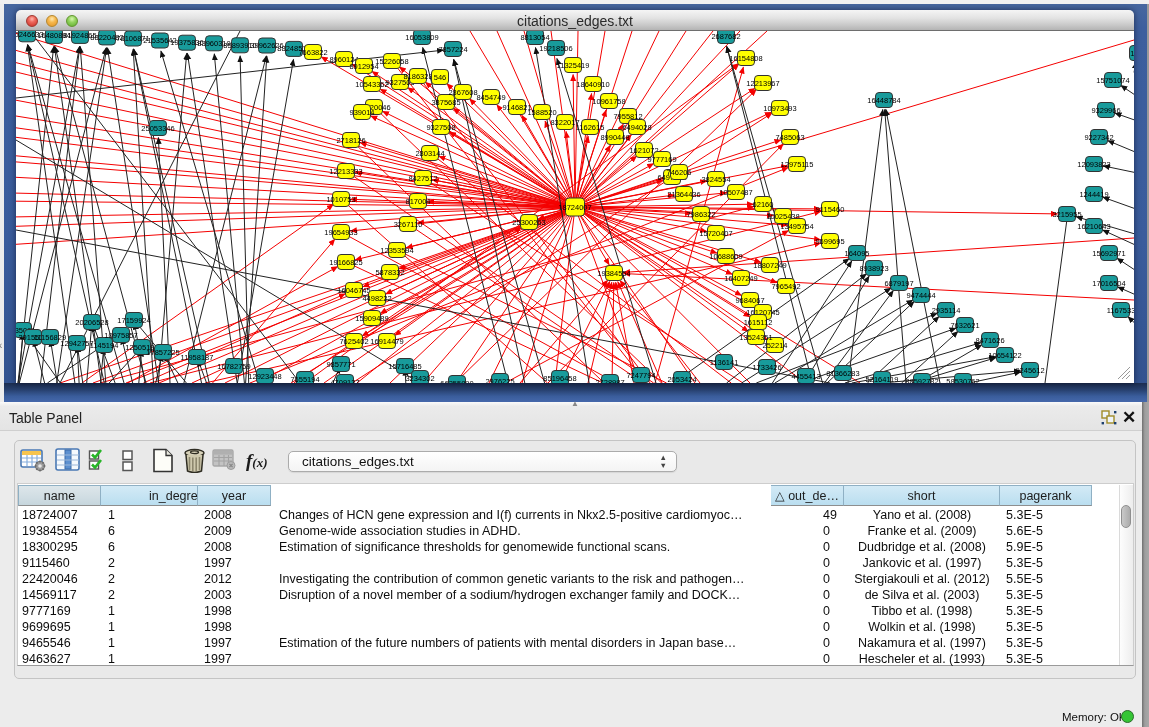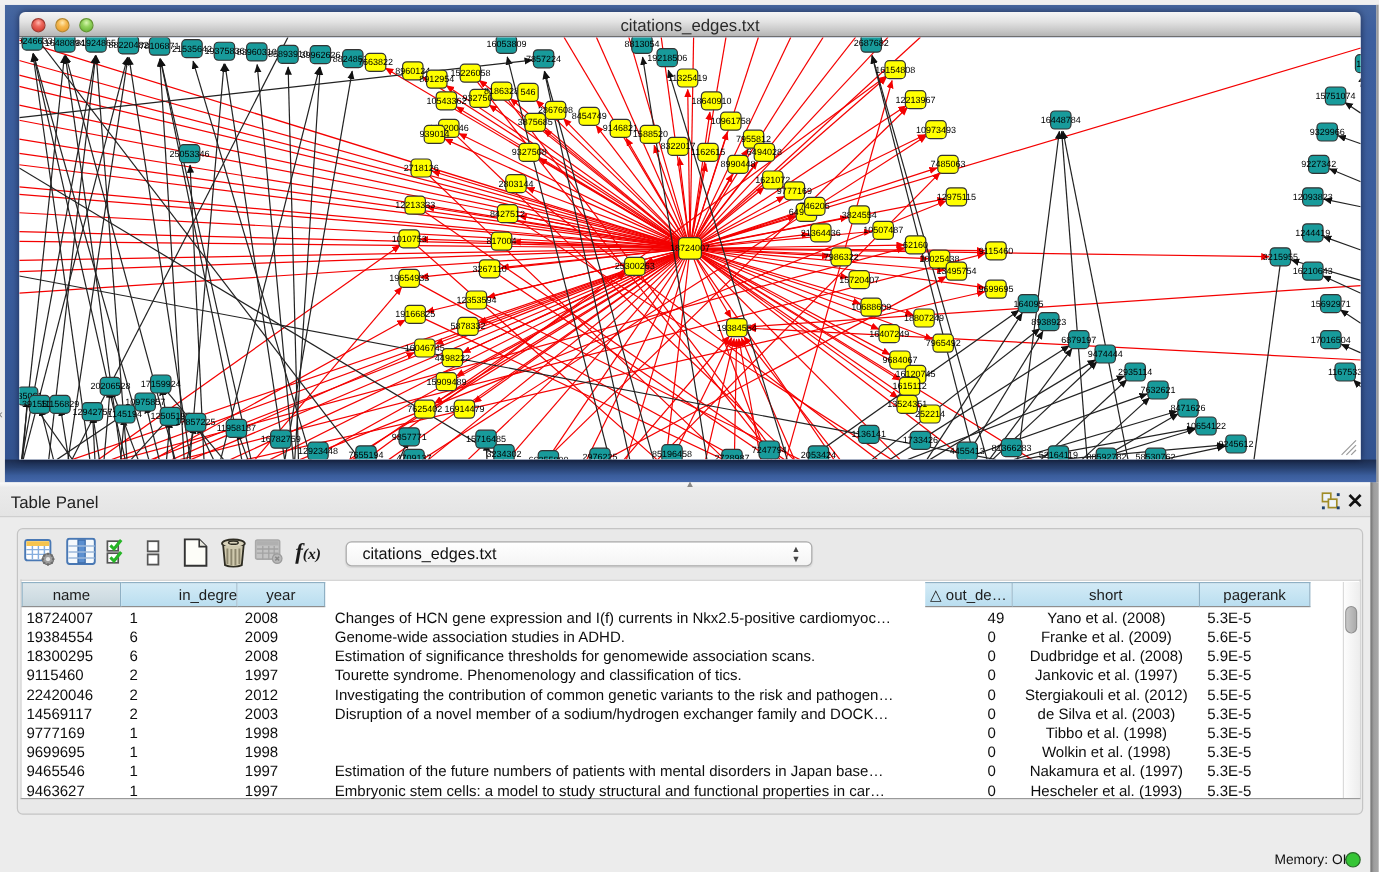--- a/index.html
+++ b/index.html
@@ -1008,30 +1008,29 @@
       <span class="c2">2009</span>
       <span class="c3">Genome-wide association studies in ADHD.</span>
       <span class="c4">0</span>
       <span class="c5">Franke et al. (2009)</span>
       <span class="c6">5.6E-5</span>
     </div>
 <div class="trow" style="top:539px">
       <span class="c0">18300295</span>
       <span class="c1">6</span>
       <span class="c2">2008</span>
-      <span class="c3">Estimation of significance thresholds for genomewide association scans.</span>
+      <span class="c3">Estimation of significance thresholds for genomewide functional scans.</span>
       <span class="c4">0</span>
       <span class="c5">Dudbridge et al. (2008)</span>
       <span class="c6">5.9E-5</span>
     </div>
 <div class="trow" style="top:555px">
       <span class="c0">9115460</span>
       <span class="c1">2</span>
       <span class="c2">1997</span>
-      <span class="c3">Tourette syndrome. Phenomenology and classification of tics.</span>
       <span class="c4">0</span>
       <span class="c5">Jankovic et al. (1997)</span>
       <span class="c6">5.3E-5</span>
     </div>
 <div class="trow" style="top:571px">
       <span class="c0">22420046</span>
       <span class="c1">2</span>
       <span class="c2">2012</span>
       <span class="c3">Investigating the contribution of common genetic variants to the risk and pathogen…</span>
       <span class="c4">0</span>
@@ -1069,21 +1068,20 @@
       <span class="c2">1997</span>
       <span class="c3">Estimation of the future numbers of patients with mental disorders in Japan base…</span>
       <span class="c4">0</span>
       <span class="c5">Nakamura et al. (1997)</span>
       <span class="c6">5.3E-5</span>
     </div>
 <div class="trow" style="top:651px">
       <span class="c0">9463627</span>
       <span class="c1">1</span>
       <span class="c2">1997</span>
-      <span class="c3">Embryonic stem cells: a model to study structural and functional properties in car…</span>
       <span class="c4">0</span>
       <span class="c5">Hescheler et al. (1993)</span>
       <span class="c6">5.3E-5</span>
     </div>
   <div id="sbar"></div>
     <div id="sthumb"></div>
   <span id="mem">Memory: OK</span>
     <div id="memdot"></div>
   <div id="grayRtop"></div>
     <div id="grayRbot"></div>

